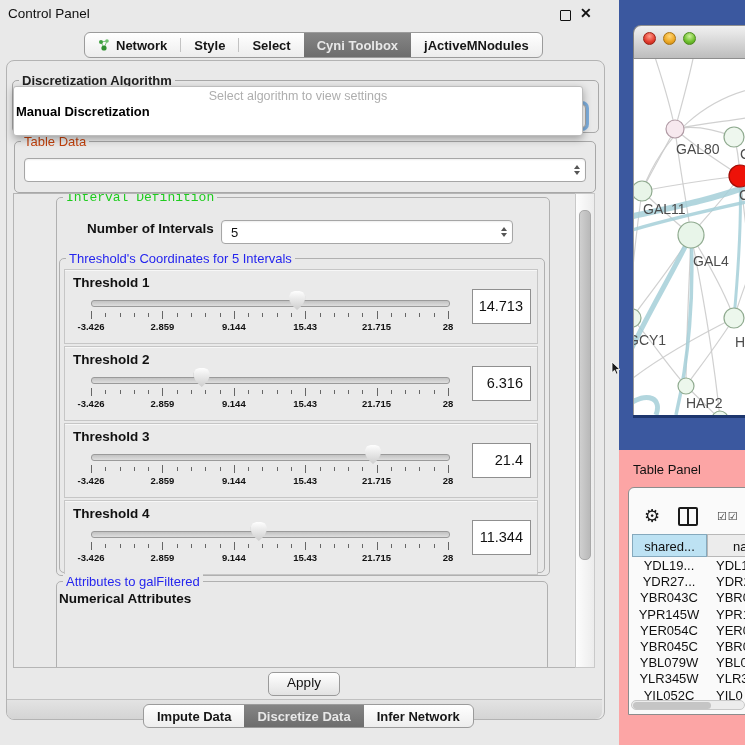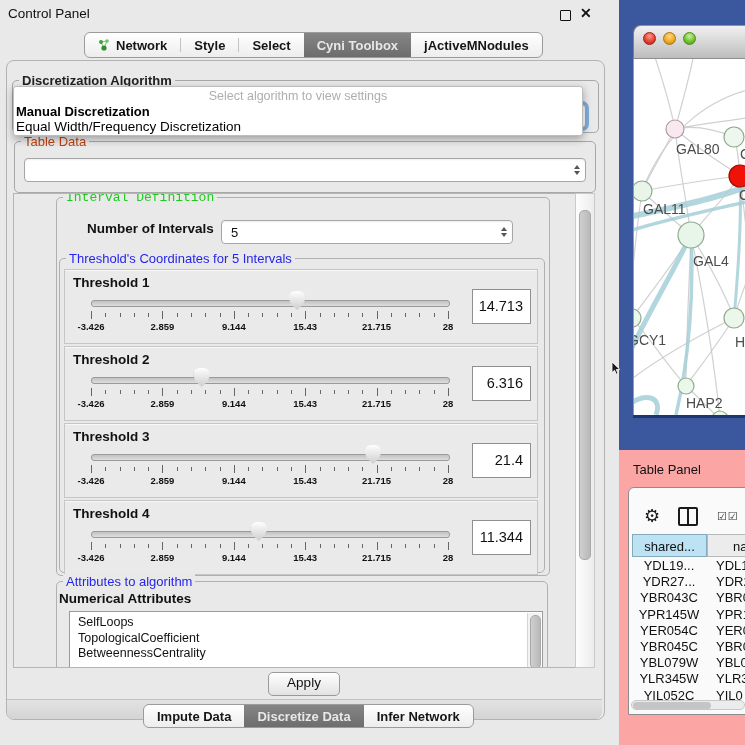--- a/index.html
+++ b/index.html
@@ -136,21 +136,20 @@
   <div class="combo focusring" style="left:22px;top:104px;width:564px;height:24px;box-sizing:border-box;z-index:5;">
     <span class="arrows">
         <span class="arr-up"></span>
         <span class="arr-dn"></span>
       </span>
   </div>
 
   <div class="abs popup">
     <div class="prompt">Select algorithm to view settings</div>
     <div class="item1">Manual Discretization</div>
-    <div class="item2">Equal Width/Frequency Discretization</div>
   </div>
 
   <div class="group" style="left:14px;top:141px;width:580px;height:50px;">
     <span class="gtitle" style="color:#c2410c;">Table Data</span>
   </div>
   <div class="combo" style="left:24px;top:158px;width:562px;height:24px;box-sizing:border-box;">
     <span class="arrows">
         <span class="arr-up"></span>
         <span class="arr-dn"></span>
       </span>
@@ -339,32 +338,22 @@
                 <span class="ticklabel" style="left: 285.6px;">21.715</span>
                 <span class="ticklabel" style="left: 357px;">28</span>
               </div>
               <div class="th-value">11.344</div>
             </div>
           </div>
       </div>
     </div>
 
     <div class="group" style="left:42px;top:387px;width:490px;height:110px;border-color:#b0b0b0;">
-      <span class="gtitle blue-title">Attributes to algorithm</span>
+      <span class="gtitle blue-title">Attributes to galFiltered</span>
       <div style="position:absolute;left:2px;top:9px;font-size:13.5px;font-weight:700;">Numerical Attributes</div>
-      <div class="attr-list" style="left:12px;top:29px;width:472px;height:75px;">
-        <div style="padding-top:3px;">
-            <div class="attr-item">SelfLoops</div>
-            <div class="attr-item">TopologicalCoefficient</div>
-            <div class="attr-item">BetweennessCentrality</div>
-          </div>
-        <div class="list-sb">
-          <div class="sb-thumb" style="left:1.5px;top:2px;width:9px;height:52px;"></div>
-        </div>
-      </div>
     </div>
   </div>
 
   <div class="abs vscroll">
     <div class="thumb" style="left:3px;top:16px;width:10px;height:348px;"></div>
   </div>
 
   <div class="button" style="left:268px;top:672px;width:70px;height:22px;">Apply</div>
 
   <div class="abs bottom-band"></div>

